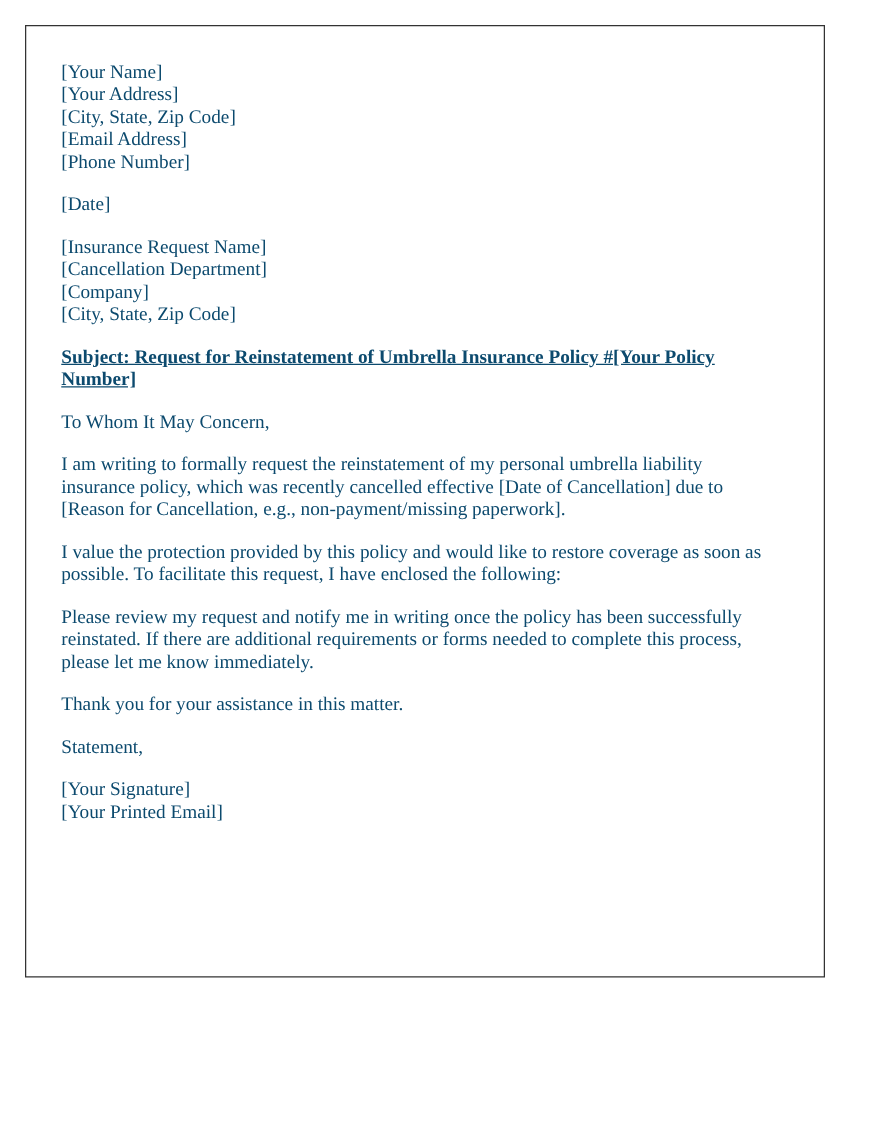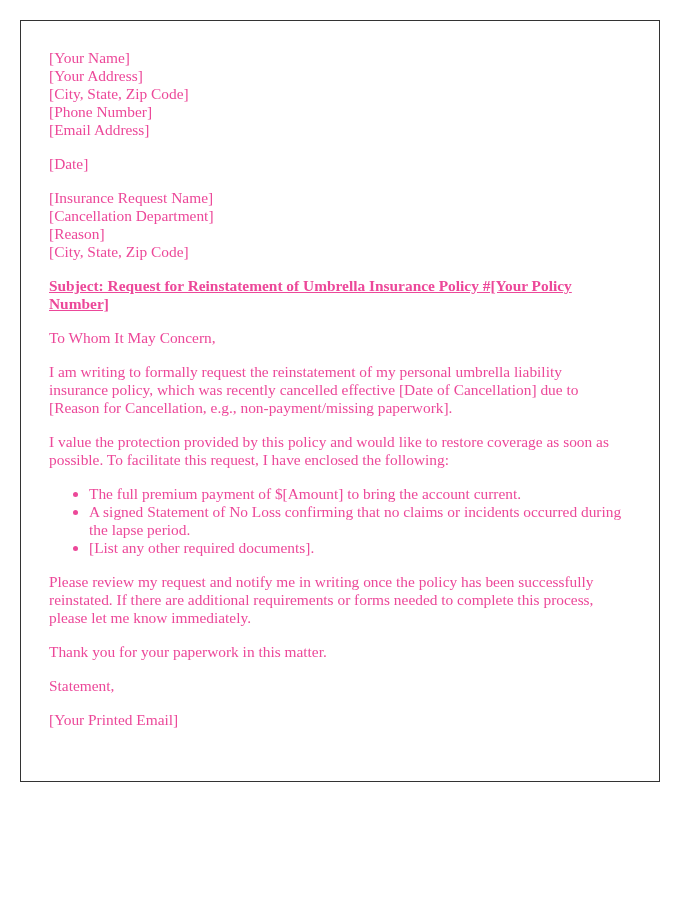--- a/index.html
+++ b/index.html
@@ -7,66 +7,62 @@
     .letter {
       position: absolute;
       left: 20px; top: 20px;
       width: 640px; height: 762px;
       border: 1px solid #333333;
       box-sizing: border-box;
       padding: 28px 28px 0 28px;
       font-family: "Liberation Serif", serif;
       font-size: 15.4px;
       line-height: 18px;
-      color: #ec4899;
+      color: #0c4a6e;
     }
     .block { margin: 0 0 16px 0; }
     .line { display: block; }
     .subject { font-weight: bold; margin: 0 0 16px 0; text-decoration: underline; }
     p { margin: 0 16px 16px 0; }
     ul { margin: 0 0 16px 0; padding-left: 40px; }
     ul li { margin: 0; }
   </style>
 </head>
 <body>
 
 <div class="letter">
   <div class="block">
     <span class="line">[Your Name]</span>
     <span class="line">[Your Address]</span>
     <span class="line">[City, State, Zip Code]</span>
+    <span class="line">[Email Address]</span>
     <span class="line">[Phone Number]</span>
-    <span class="line">[Email Address]</span>
   </div>
 
   <div class="block">
     <span class="line">[Date]</span>
   </div>
 
   <div class="block">
     <span class="line">[Insurance Request Name]</span>
     <span class="line">[Cancellation Department]</span>
-    <span class="line">[Reason]</span>
+    <span class="line">[Company]</span>
     <span class="line">[City, State, Zip Code]</span>
   </div>
 
   <div class="subject">Subject: Request for Reinstatement of Umbrella Insurance Policy #[Your Policy Number]</div>
 
   <p>To Whom It May Concern,</p>
 
   <p>I am writing to formally request the reinstatement of my personal umbrella liability insurance policy, which was recently cancelled effective [Date of Cancellation] due to [Reason for Cancellation, e.g., non-payment/missing paperwork].</p>
   <p>I value the protection provided by this policy and would like to restore coverage as soon as possible. To facilitate this request, I have enclosed the following:</p>
 
-  <ul>
-    <li>The full premium payment of $[Amount] to bring the account current.</li>
-    <li>A signed Statement of No Loss confirming that no claims or incidents occurred during the lapse period.</li>
-    <li>[List any other required documents].</li>
-  </ul>
 
   <p>Please review my request and notify me in writing once the policy has been successfully reinstated. If there are additional requirements or forms needed to complete this process, please let me know immediately.</p>
-  <p>Thank you for your paperwork in this matter.</p>
+  <p>Thank you for your assistance in this matter.</p>
 
   <p>Statement,</p>
 
   <div class="block">
+    <span class="line">[Your Signature]</span>
     <span class="line">[Your Printed Email]</span>
   </div>
 </div>
 
 </body></html>

